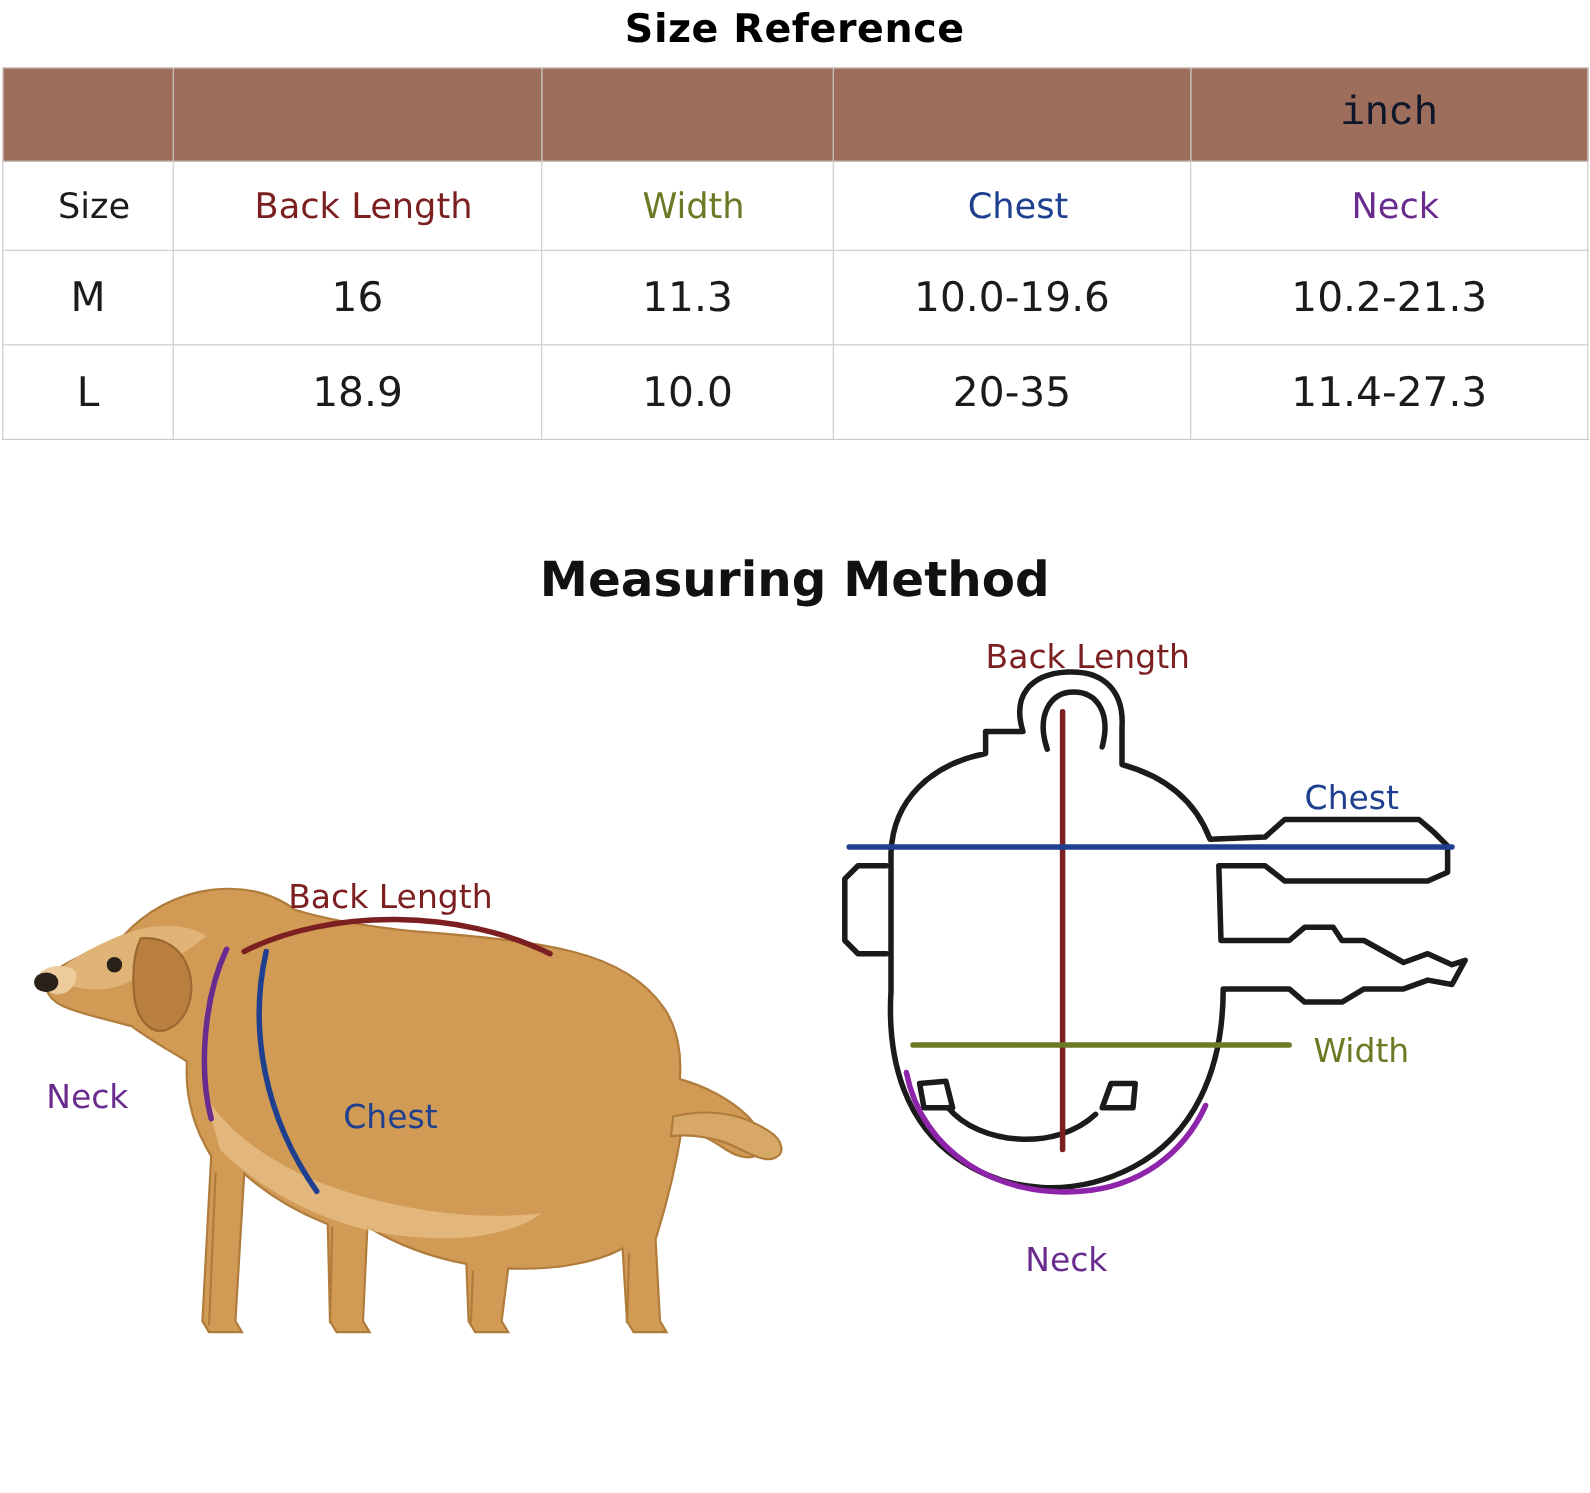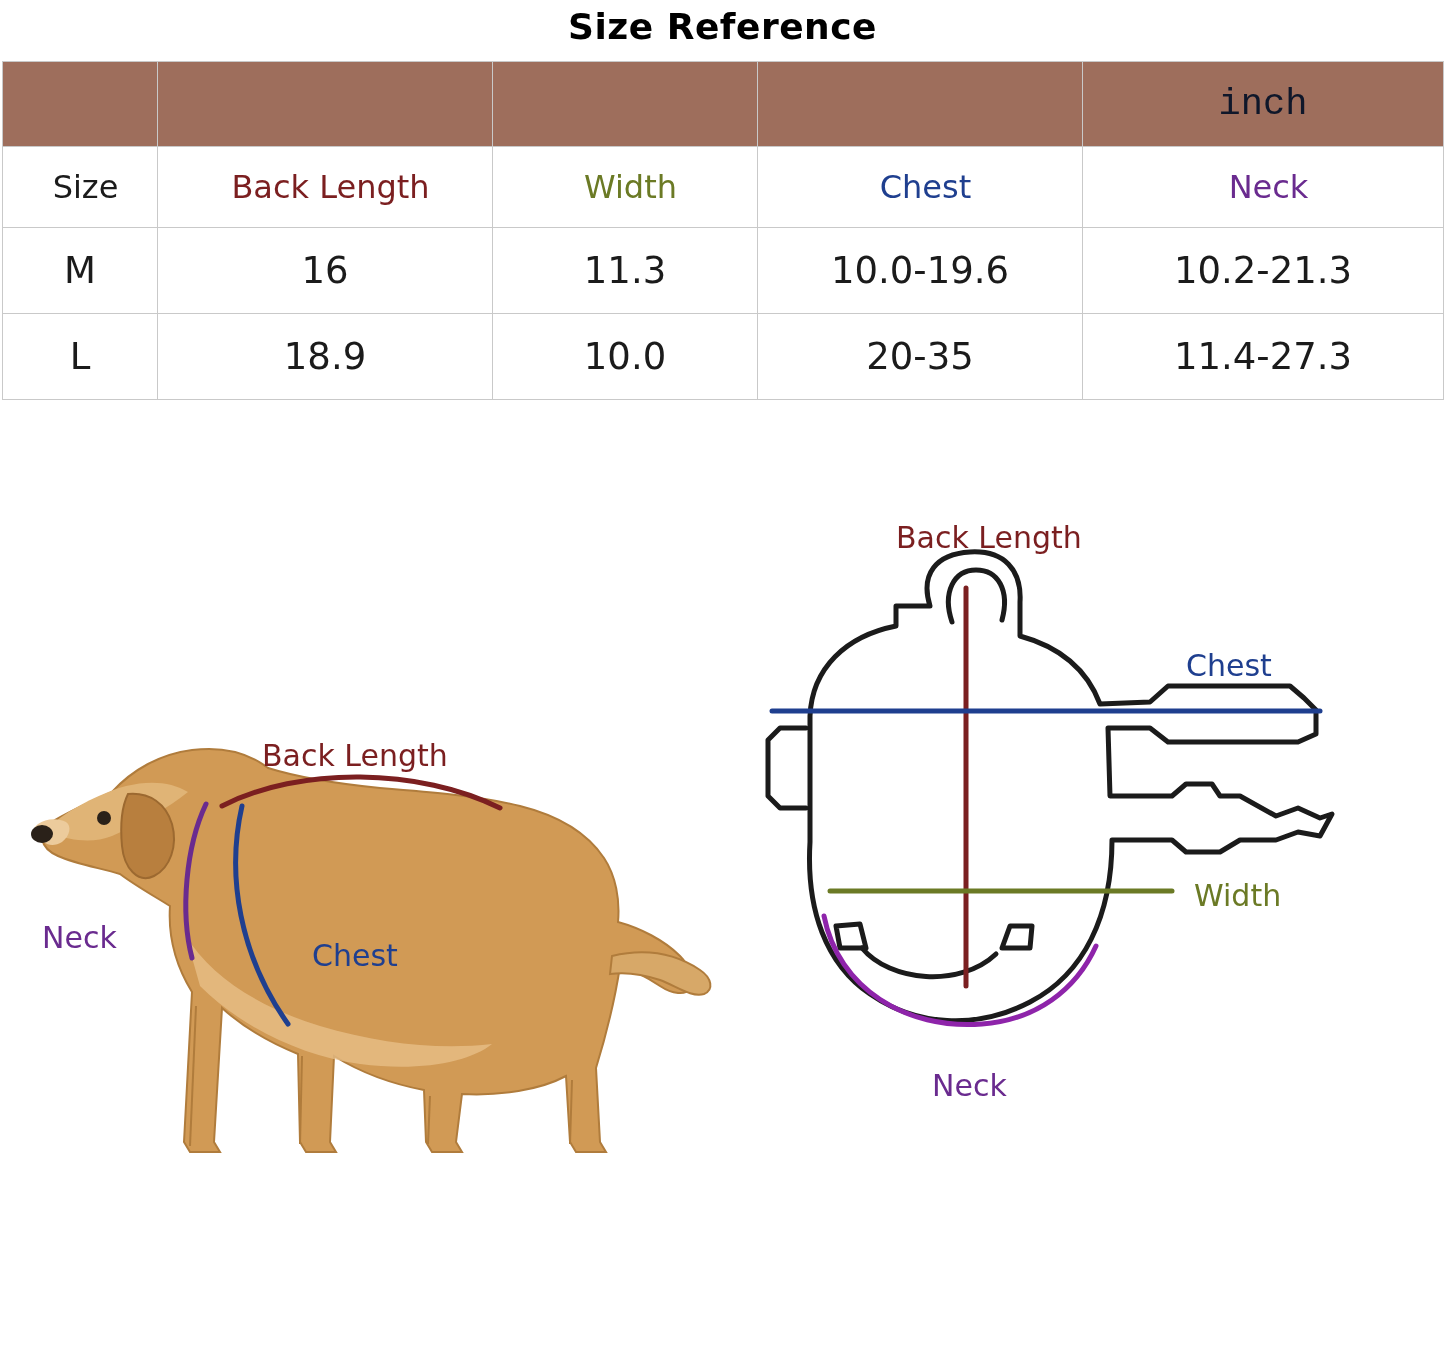--- a/index.html
+++ b/index.html
@@ -157,20 +157,21 @@
           <td>10.0</td>
           <td>20-35</td>
           <td>11.4-27.3</td>
         </tr>
       </tbody>
     </table>
   </div>
 
   <div class="spacer"></div>
 
+  <h2 class="title2">Measuring Method</h2>
 
   <div class="diagrams">
 
     <svg class="diagram-svg" width="720" height="640" viewBox="0 0 720 640" style="left:0px; top:60px;">
 
       <g>
         <path d="M58 300 C40 292 36 276 52 266 C66 257 90 246 112 236
                  C132 214 160 198 192 194 C224 190 250 198 268 212
                  C300 222 340 228 380 232 C430 236 480 240 520 250
                  C560 260 588 278 604 302 C616 320 620 344 618 366

